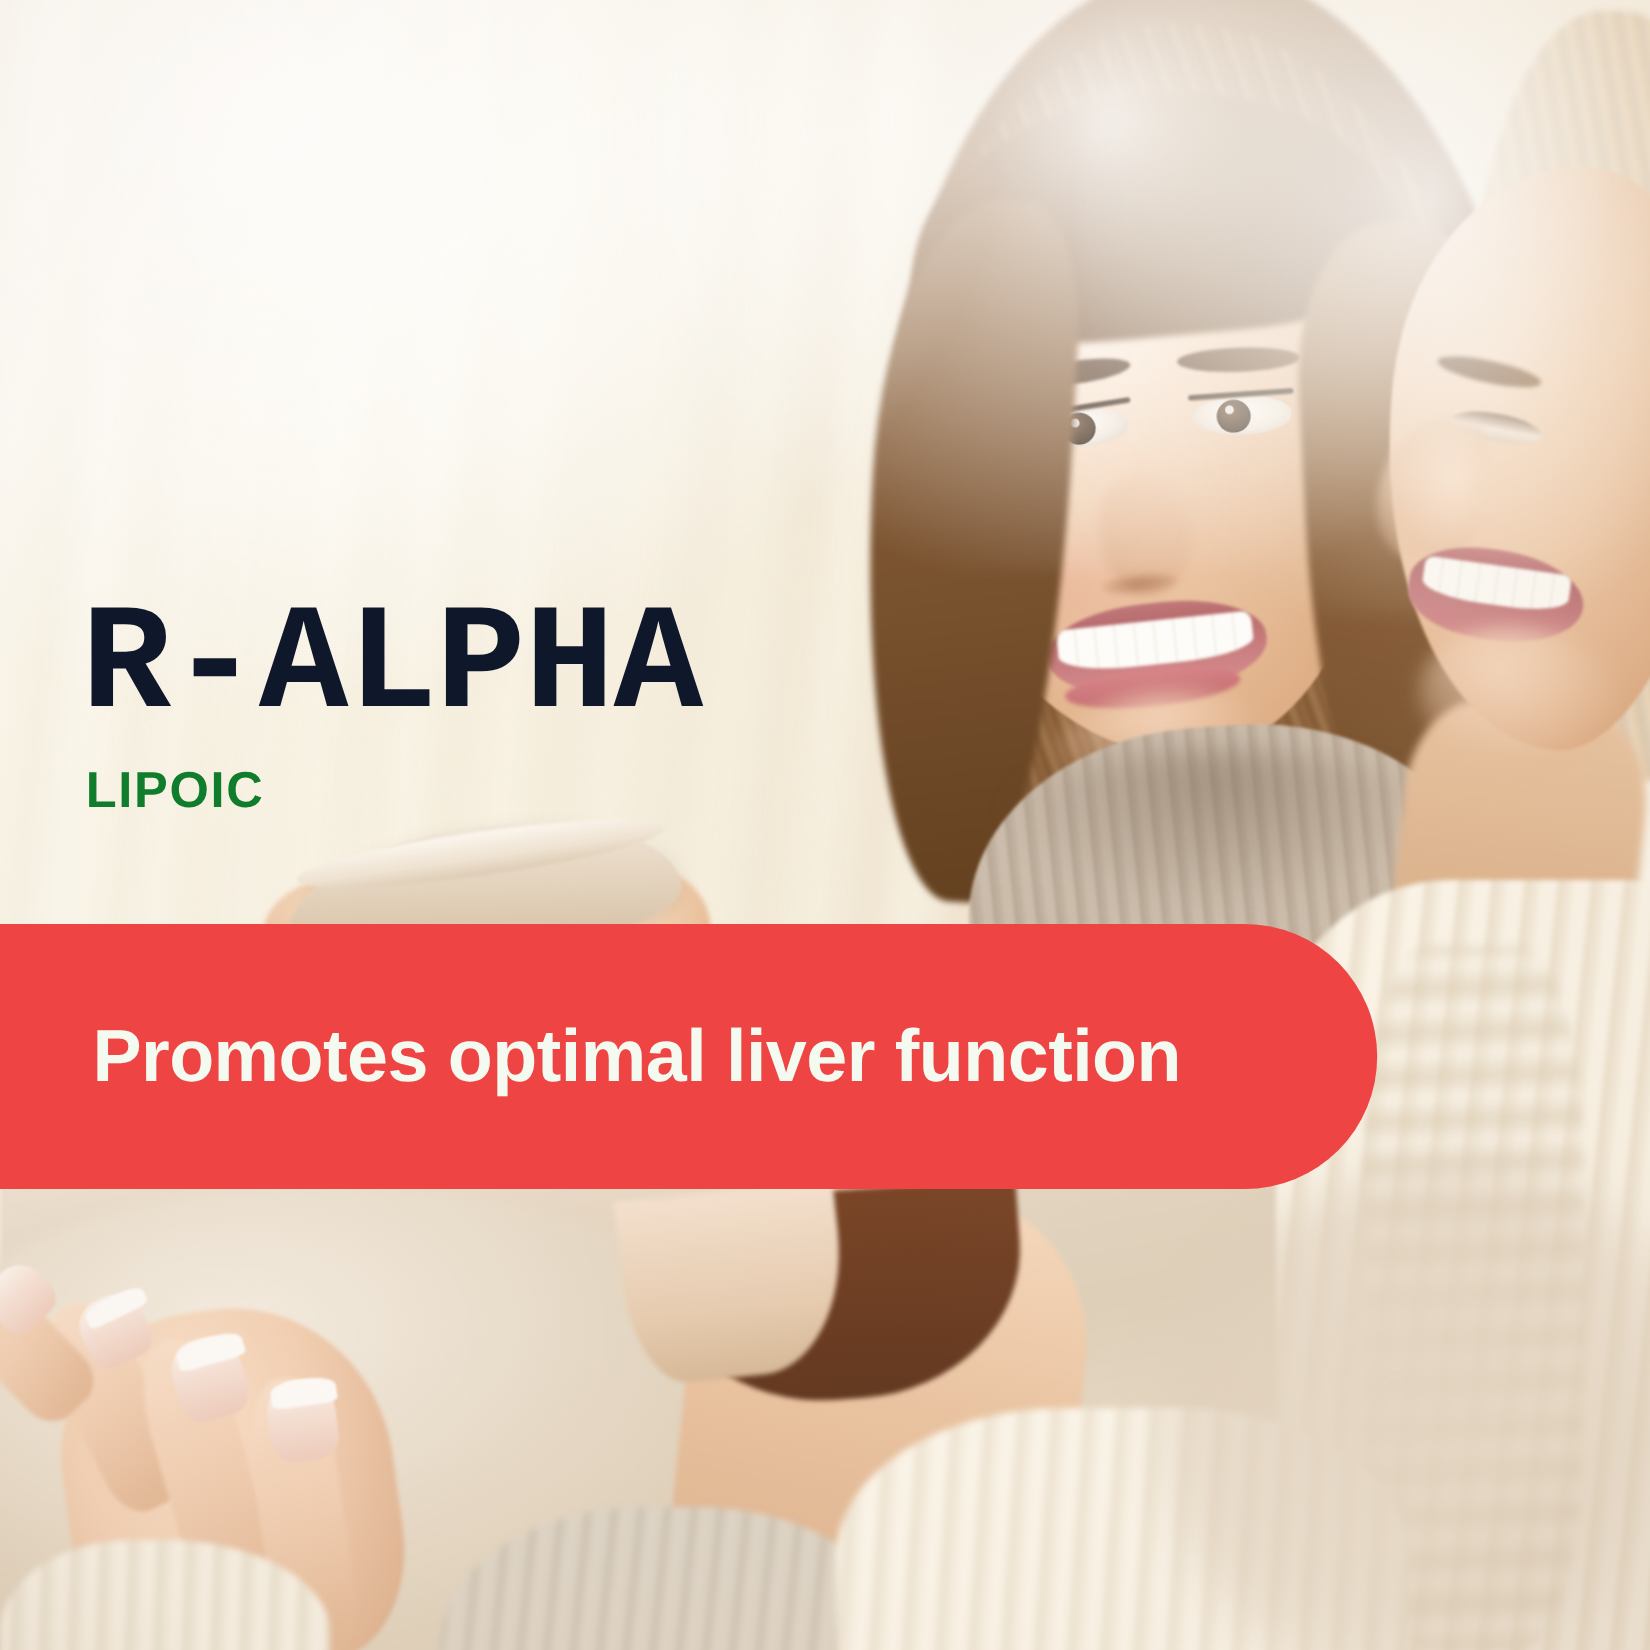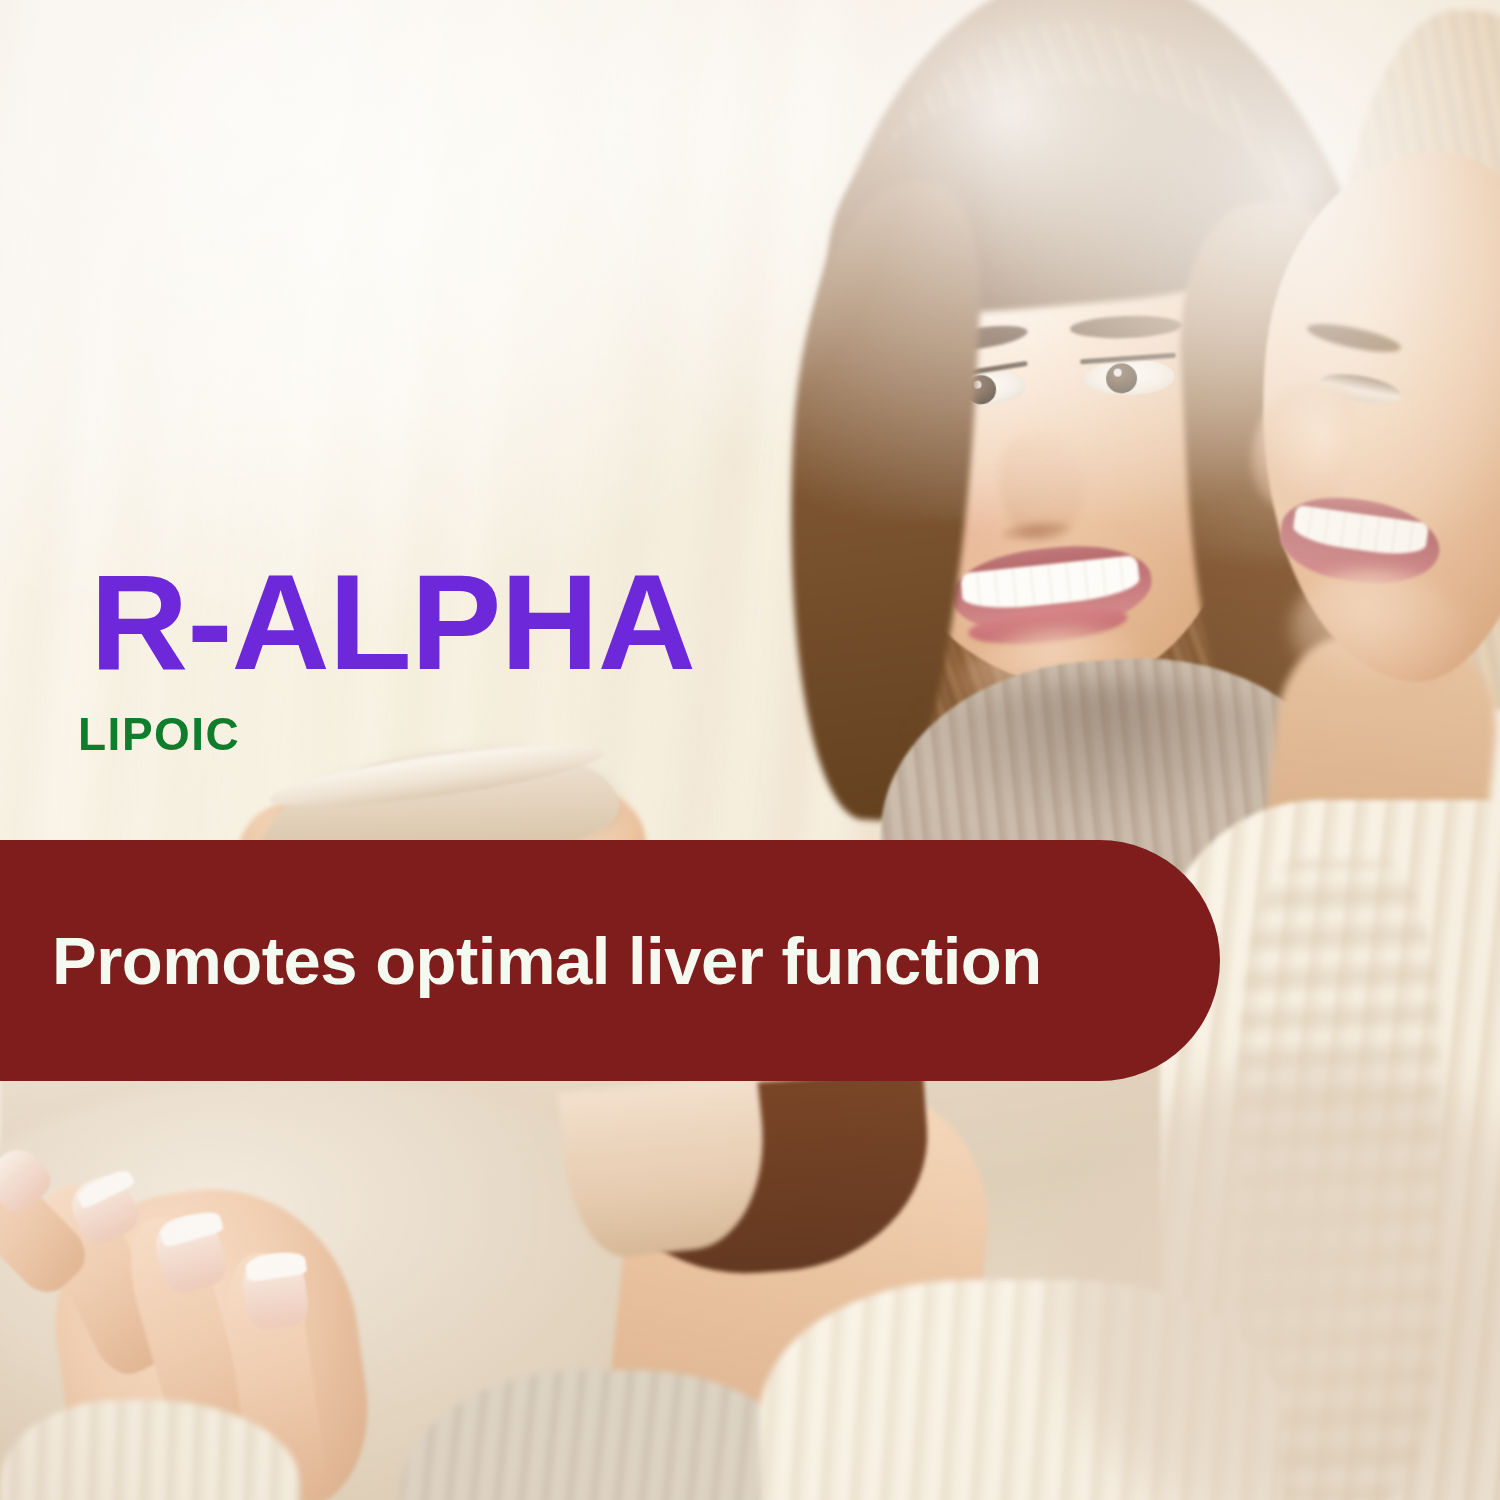--- a/index.html
+++ b/index.html
@@ -575,51 +575,52 @@
   }
 
   
   .title-block {
     position: absolute;
     left: 74px;
     top: 540px;
     z-index: 40;
   }
   .title-main {
-    font-family: Liberation Sans, sans-serif;
+    font-family: Liberation Mono, monospace;
     font-size: 136px;
     line-height: 0.98;
     font-weight: 700;
     letter-spacing: -1px;
-    color: #6d28d9;
-    margin: 16px;
+    color: #0f172a;
+    margin: 0;
     white-space: nowrap;
   }
   .title-sub {
     font-family: "Liberation Sans", sans-serif;
     font-size: 46px;
     line-height: 1;
     font-weight: 600;
     letter-spacing: 1.5px;
     color: #0f7d2c;
     margin: 22px 0 0 4px;
     white-space: nowrap;
   }
 
   .claim-banner {
     position: absolute;
     left: 0;
     top: 840px;
     width: 1220px;
     height: 241px;
-    background: #7f1d1d;
+    background: #ef4444;
     border-radius: 0 121px 121px 0;
     z-index: 45;
     display: flex;
     align-items: center;
+    padding-left: 32px;
   }
   .claim-text {
     font-family: "Liberation Sans", sans-serif;
     font-size: 67px;
     font-weight: 600;
     letter-spacing: -0.5px;
     color: #f4faf0;
     margin: 0;
     padding-left: 52px;
     white-space: nowrap;

